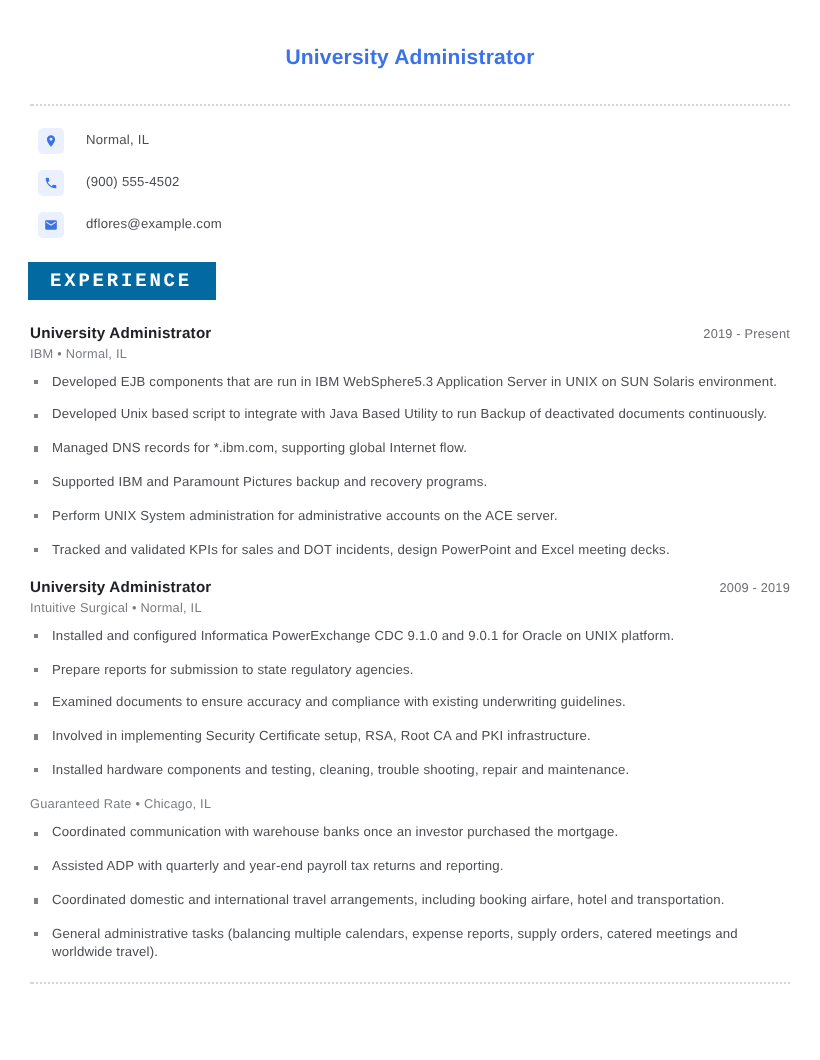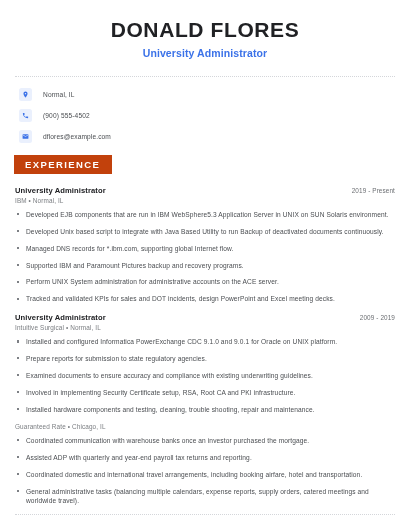--- a/index.html
+++ b/index.html
@@ -74,27 +74,28 @@
   .contact-text {
     font-size: 6.6px;
     color: #4a4d51;
     letter-spacing: 0.12px;
   }
 
   
   .section { margin-top: 11px; }
   .section-badge {
     display: inline-block;
-    background: #c2410c;
+    background: #0369a1;
     color: #ffffff;
     font-size: 9.5px;
     font-weight: bold;
     letter-spacing: 1.4px;
     padding: 4px 12px 4px 11px;
     margin-left: -1px;
+    font-family: Liberation Mono, monospace;
   }
   .section-body { margin-top: 12px; }
 
   
   .job { margin-bottom: 9px; }
   .job-head {
     display: flex;
     align-items: baseline;
     justify-content: space-between;
   }
@@ -144,21 +145,20 @@
     border-top: 1px dotted #d4d6da;
     margin-top: 4px;
   }
 </style>
 </head>
 <body>
 
 <div class="page">
 
   <div class="header">
-    <div class="full-name">DONALD FLORES</div>
     <div class="job-title">University Administrator</div>
   </div>
 
   <div class="divider"></div>
 
   <div class="contact-list">
 
     <div class="contact-row">
       <span class="contact-icon">
         <svg width="7" height="7" viewBox="0 0 24 24" fill="#3b72e8">

